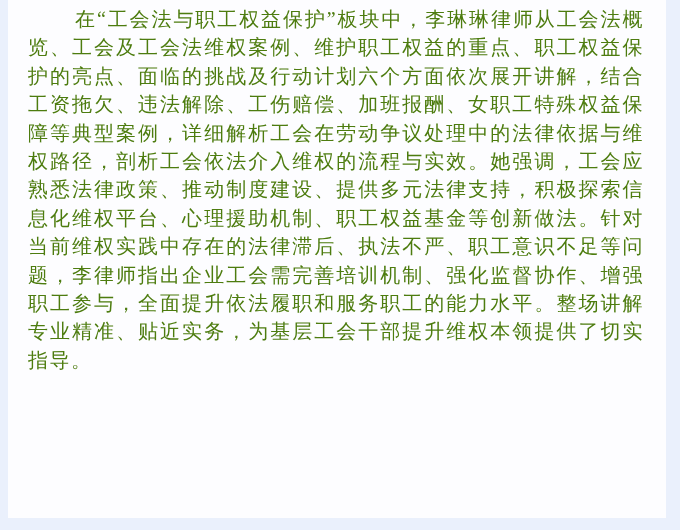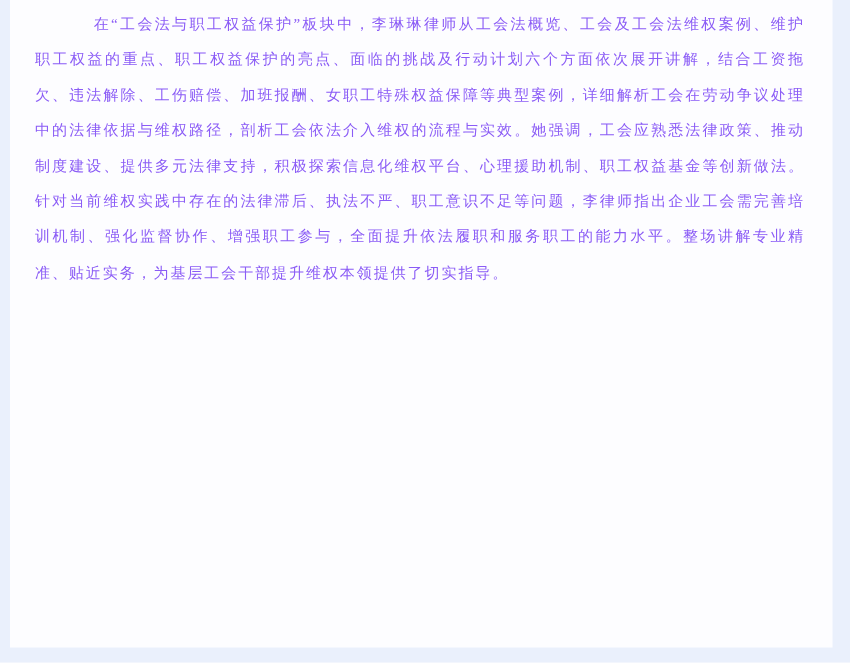--- a/index.html
+++ b/index.html
@@ -18,22 +18,22 @@
     position: absolute;
     left: 8px;
     top: 0;
     width: 658px;
     height: 518px;
     background: #fdfdff;
     box-sizing: border-box;
     padding: 5px 22px 0 20px;
   }
   .article-body {
-    color: #8b5cf6;
-    font-size: 12px;
+    color: #4d7c0f;
+    font-size: 20px;
     line-height: 28.4px;
     letter-spacing: 1.55px;
     text-align: justify;
     text-justify: inter-character;
     font-family: Liberation Serif, serif;
   }
   .article-body p {
     margin: 0;
     text-indent: 47px;
   }

